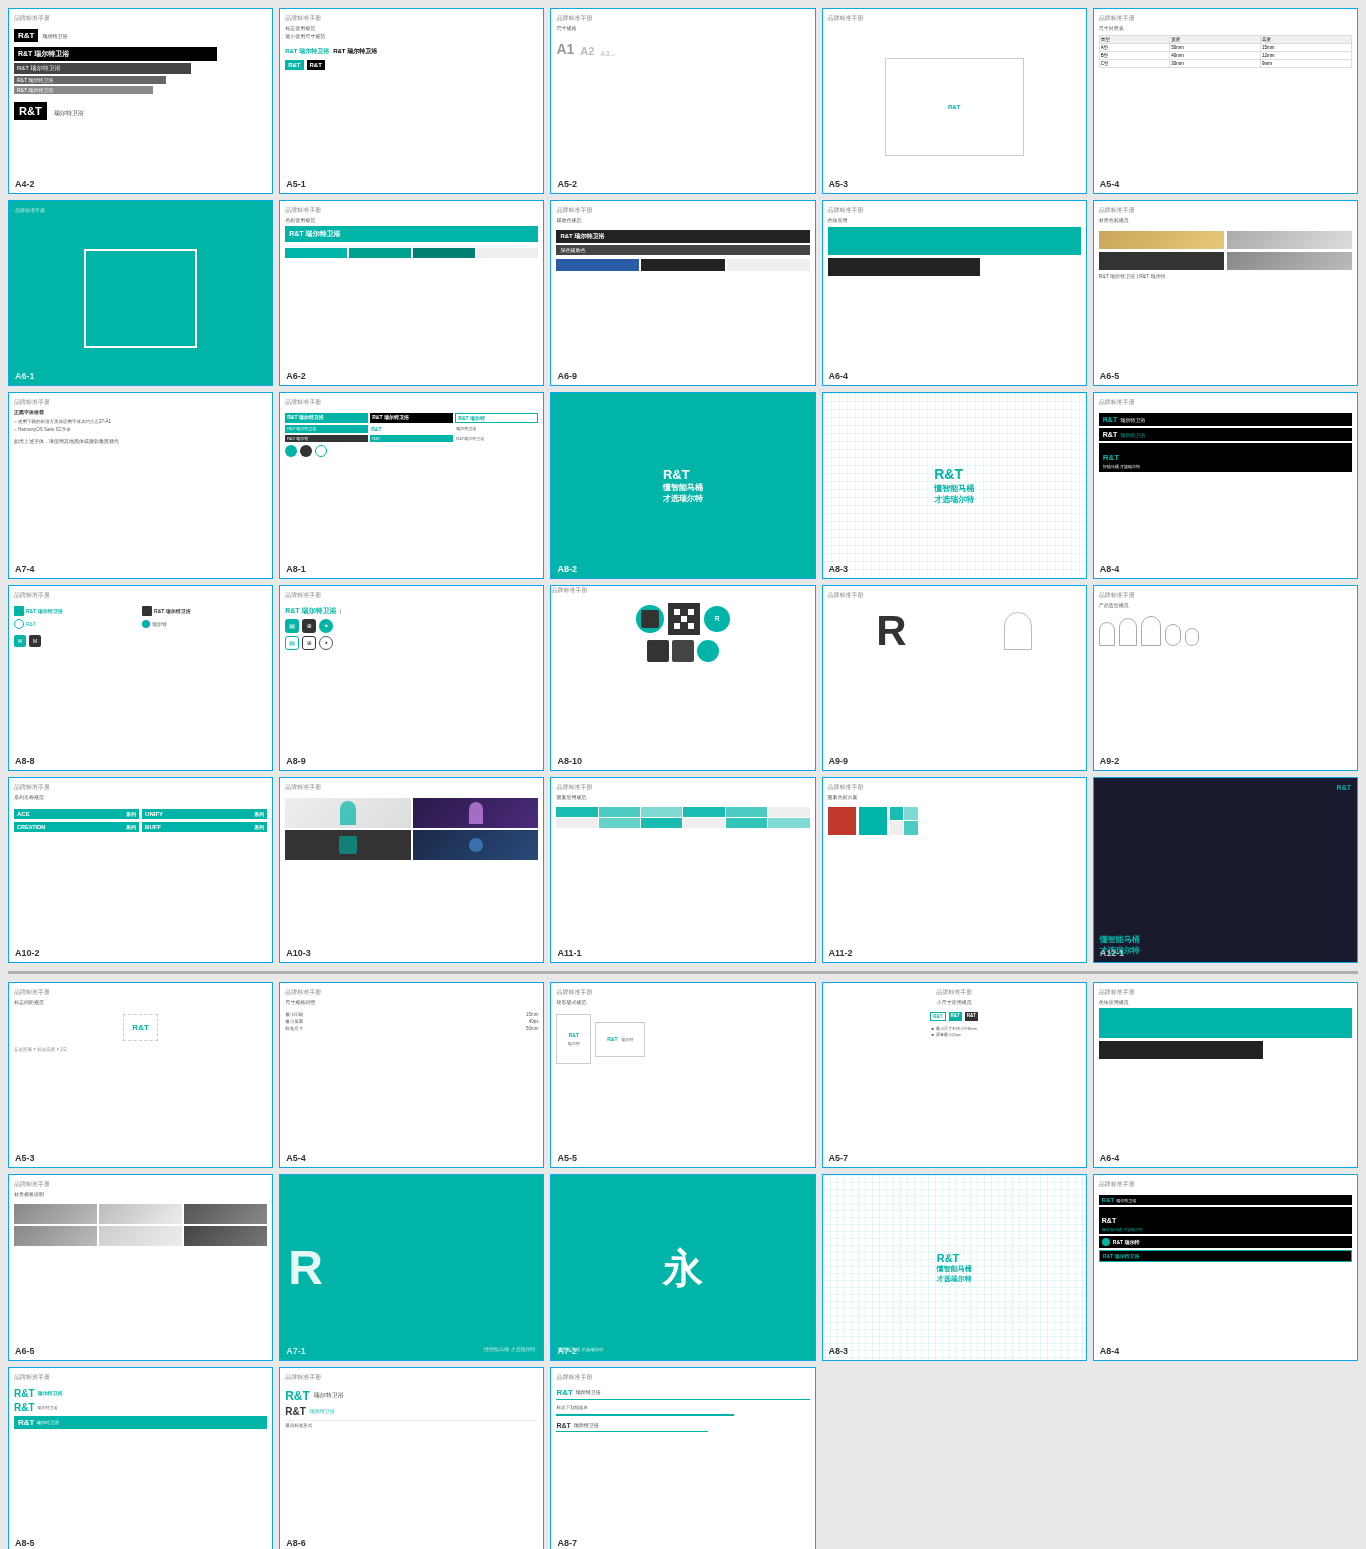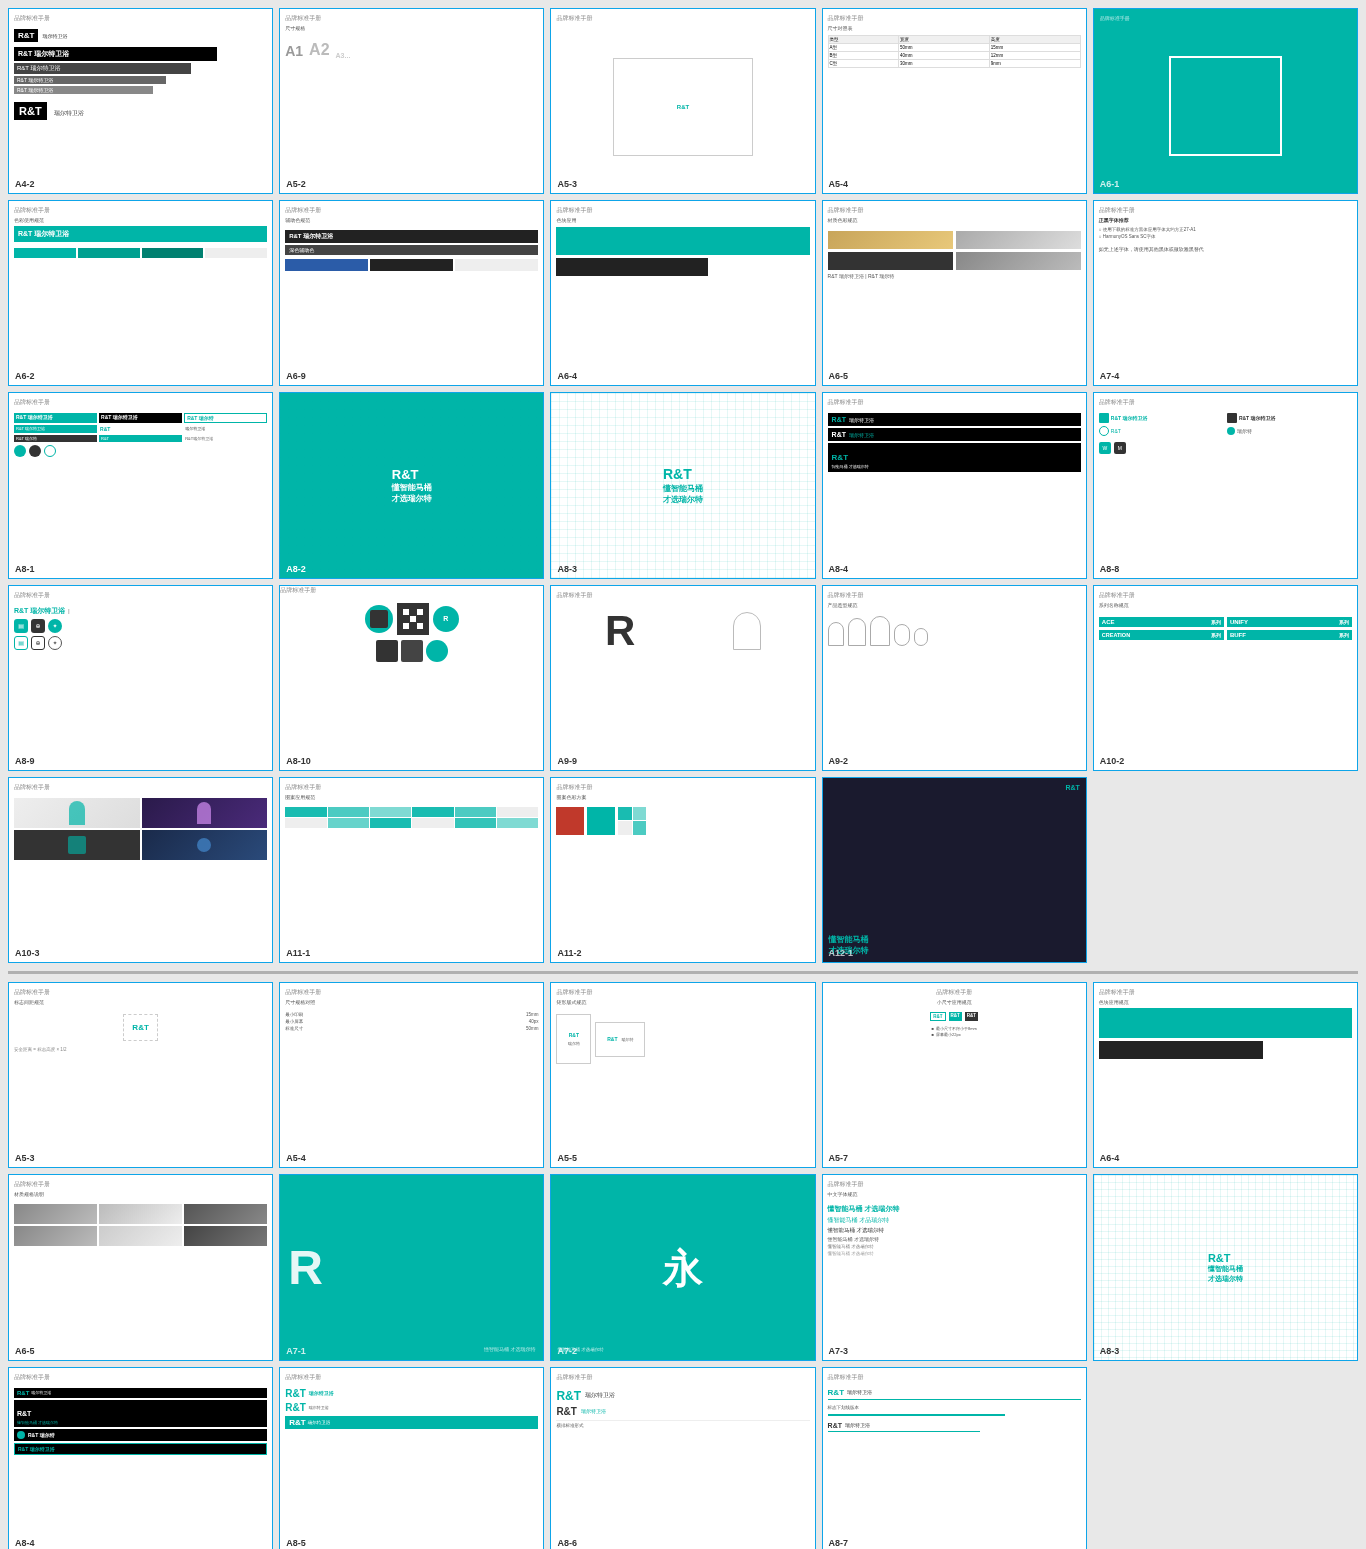--- a/index.html
+++ b/index.html
@@ -86,29 +86,46 @@
           <div style="margin-top:4px;">
             <div style="background:#000; color:#fff; font-size:11px; font-weight:bold; padding:3px 5px; display:inline-block;">R&amp;T</div>
             <div style="font-size:6px; color:#333; display:inline-block; margin-left:3px;">瑞尔特卫浴</div>
           </div>
         </div>
         <div class="card-label">A4-2</div>
       </div>
     </div>
   </div>
 
+  <div class="card">
+    <div class="card-inner">
+      <div class="card-content" style="padding:5px;">
+        <div class="card-top-label">品牌标准手册</div>
+        <div style="font-size:5px; color:#555; margin-bottom:3px; line-height:1.5;">标志使用规范<br>最小使用尺寸规范</div>
+        <div style="display:flex; gap:4px; flex-wrap:wrap; margin-top:4px;">
+          <div style="font-size:6px; font-weight:bold; color:#00b5a8;">R&amp;T 瑞尔特卫浴</div>
+          <div style="font-size:6px; font-weight:bold; color:#000;">R&amp;T 瑞尔特卫浴</div>
+        </div>
+        <div style="display:flex; gap:3px; margin-top:4px;">
+          <div style="background:#00b5a8; color:#fff; font-size:6px; font-weight:bold; padding:2px 3px;">R&amp;T</div>
+          <div style="background:#000; color:#fff; font-size:6px; font-weight:bold; padding:2px 3px;">R&amp;T</div>
+        </div>
+        <div class="card-label">A5-1</div>
+      </div>
+    </div>
+  </div>
 
   <div class="card">
     <div class="card-inner">
       <div class="card-content" style="padding:5px;">
         <div class="card-top-label">品牌标准手册</div>
         <div style="font-size:5px; color:#555; margin-bottom:4px;">尺寸规格</div>
         <div style="display:flex; gap:6px; align-items:flex-end; margin-top:6px;">
           <div style="font-size:14px; font-weight:bold; color:#999;">A1</div>
-          <div style="font-size:16px; font-weight:bold; color:#bbb;">A2</div>
+          <div style="font-size:11px; font-weight:bold; color:#bbb;">A2</div>
           <div style="font-size:7px; font-weight:bold; color:#ccc;">A3...</div>
         </div>
         <div class="card-label">A5-2</div>
       </div>
     </div>
   </div>
 
   <div class="card">
     <div class="card-inner">
       <div class="card-content" style="padding:5px;">
@@ -709,37 +726,20 @@
       <div class="card-content" style="padding:0; overflow:hidden;">
         <div style="background:#00b5a8; width:100%; height:100%; display:flex; align-items:center; justify-content:center; position:relative;">
           <div style="font-size:40px; font-weight:900; color:white; line-height:1;">永</div>
           <div style="position:absolute;bottom:8px;left:6px;right:6px;font-size:4.5px;color:rgba(255,255,255,0.8);">懂智能马桶 才选瑞尔特</div>
         </div>
         <div class="card-label" style="color:rgba(255,255,255,0.8);">A7-2</div>
       </div>
     </div>
   </div>
 
-  <div class="card">
-    <div class="card-inner">
-      <div class="card-content" style="padding:5px;">
-        <div class="card-top-label">品牌标准手册</div>
-        <div style="font-size:5px; color:#555; margin-bottom:3px;">中文字体规范</div>
-        <div style="display:flex; flex-direction:column; gap:2px; margin-top:4px;">
-          <div style="font-size:7px; color:#00b5a8; font-weight:bold;">懂智能马桶 才选瑞尔特</div>
-          <div style="font-size:6px; color:#00b5a8;">懂智能马桶 才品瑞尔特</div>
-          <div style="font-size:5.5px; color:#333;">懂智能马桶 才选瑞尔特</div>
-          <div style="font-size:5px; color:#555;">懂智能马桶 才选瑞尔特</div>
-          <div style="font-size:4.5px; color:#777;">懂智能马桶 才选瑞尔特</div>
-          <div style="font-size:4.5px; color:#999;">懂智能马桶 才选瑞尔特</div>
-        </div>
-        <div class="card-label">A7-3</div>
-      </div>
-    </div>
-  </div>
 
   <div class="card">
     <div class="card-inner">
       <div class="card-content" style="padding:0; overflow:hidden;">
         <div style="background:#fff; width:100%; height:100%; display:flex; align-items:center; justify-content:center; position:relative;">
           <div style="position:absolute;top:0;left:0;right:0;bottom:0; background-image:linear-gradient(to right,rgba(0,181,168,0.1) 1px,transparent 1px),linear-gradient(to bottom,rgba(0,181,168,0.1) 1px,transparent 1px); background-size:7px 7px;"></div>
           <div style="position:relative; z-index:1; text-align:left; padding:8px;">
             <div style="font-size:11px; font-weight:bold; color:#00b5a8;">R&amp;T</div>
             <div style="font-size:7px; font-weight:bold; color:#00b5a8;">懂智能马桶</div>
             <div style="font-size:7px; font-weight:bold; color:#00b5a8;">才选瑞尔特</div>

